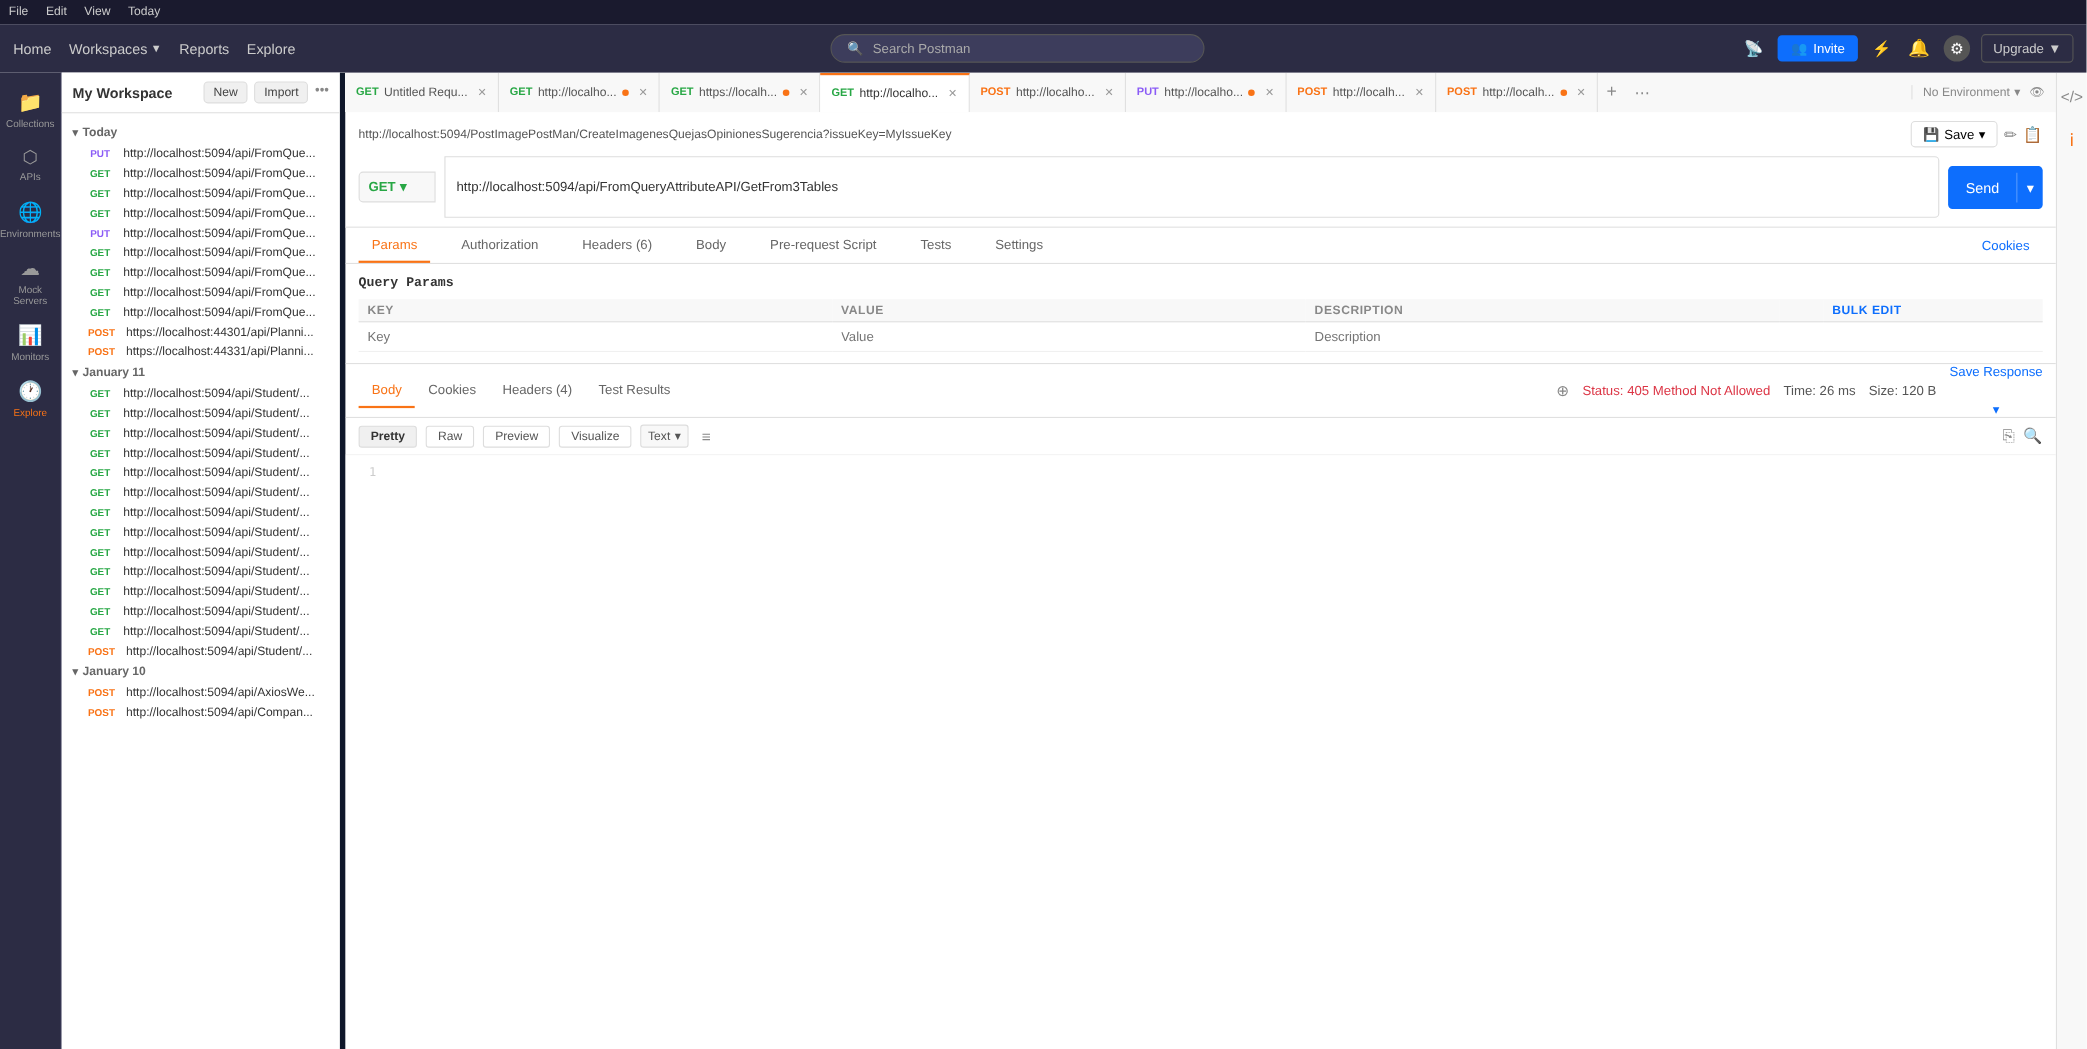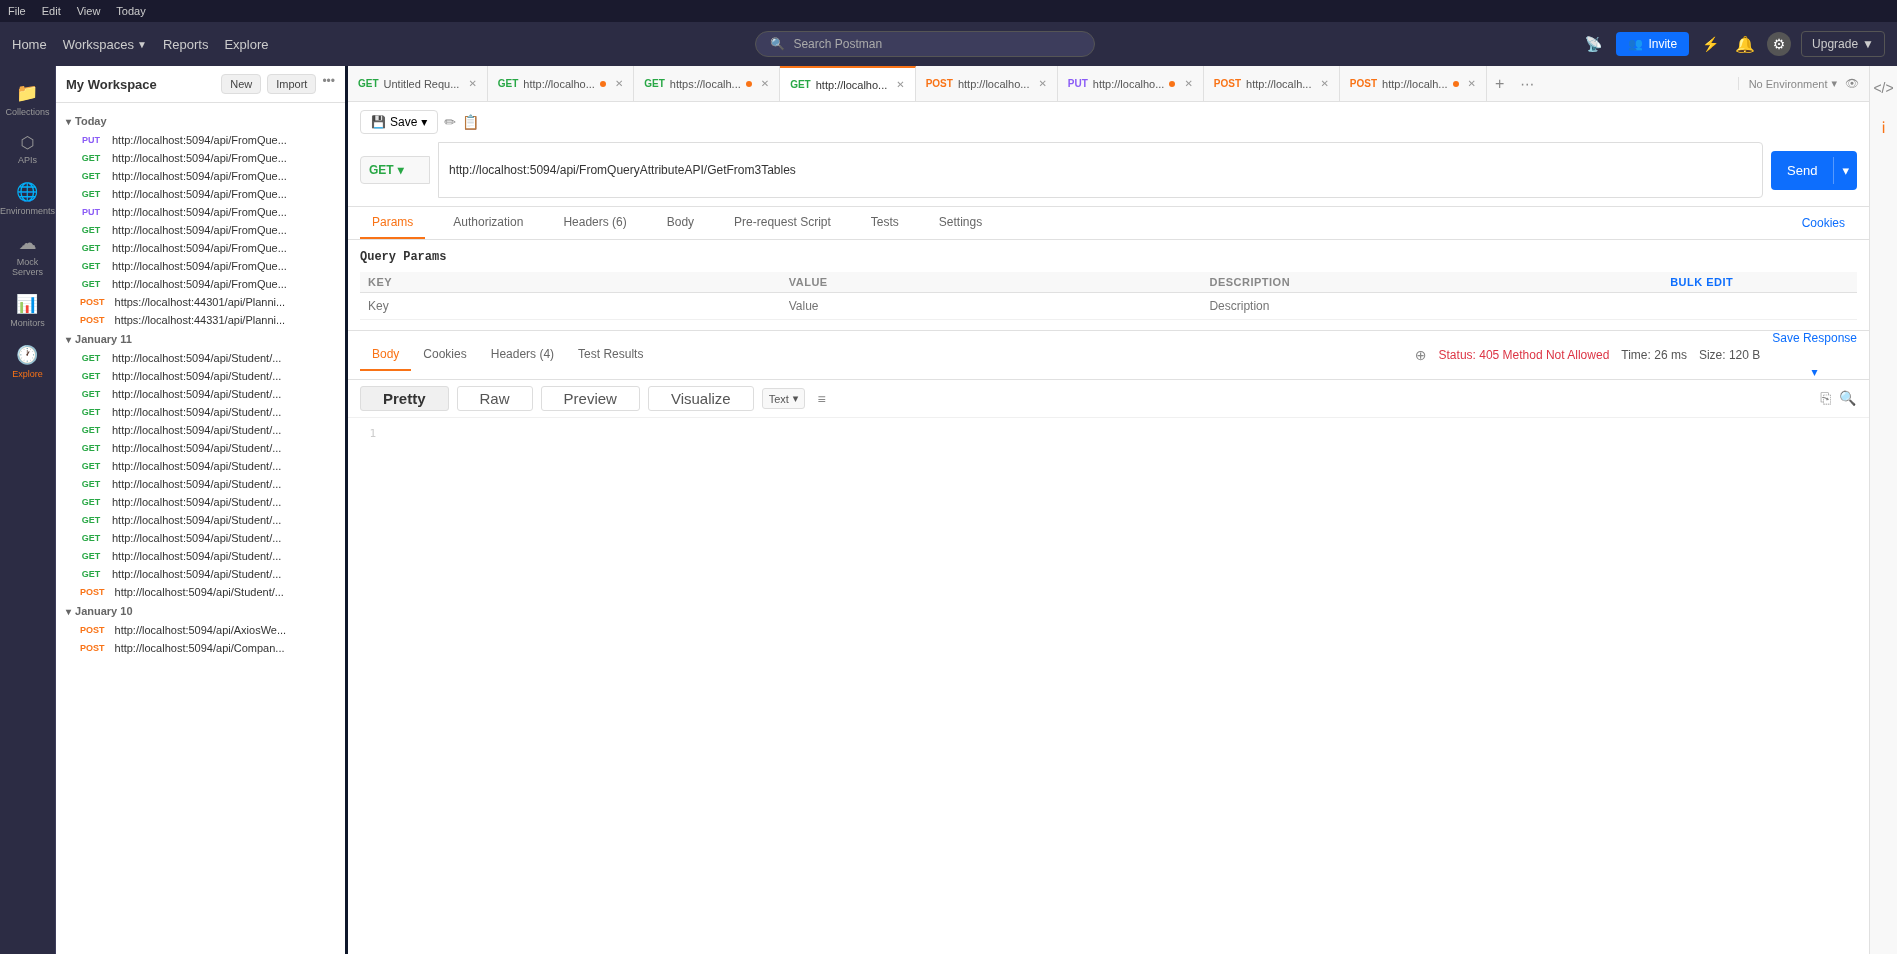--- a/index.html
+++ b/index.html
@@ -26,21 +26,21 @@
     
     .main-layout { display: flex; height: calc(954px - 22px - 44px); }
 
     
     .sidebar-icons { width: 56px; background: #2c2c44; display: flex; flex-direction: column; align-items: center; padding-top: 8px; gap: 0; border-right: 1px solid #3d3d5c; }
     .sidebar-icon-item { display: flex; flex-direction: column; align-items: center; padding: 8px 4px; cursor: pointer; color: #999; font-size: 10px; gap: 3px; width: 100%; text-align: center; border-radius: 4px; }
     .sidebar-icon-item.active { color: #f97316; }
     .sidebar-icon-item .icon-svg { font-size: 18px; }
 
     
-    .sidebar-panel { width: 292px; background: #fff; border-right: 3px solid #0f172a; display: flex; flex-direction: column; overflow: hidden; }
+    .sidebar-panel { width: 258px; background: #fff; border-right: 5px solid #0f172a; display: flex; flex-direction: column; overflow: hidden; }
     .sidebar-header { padding: 8px 10px; border-bottom: 1px solid #e0e0e0; display: flex; align-items: center; justify-content: space-between; }
     .sidebar-header-title { font-size: 13px; font-weight: 600; color: #333; }
     .sidebar-header-actions { display: flex; gap: 6px; }
     .sidebar-btn { background: #f0f0f0; border: 1px solid #ddd; border-radius: 4px; padding: 3px 8px; font-size: 11px; cursor: pointer; color: #444; }
     .sidebar-content { flex: 1; overflow-y: auto; padding: 4px 0; }
     .history-section { margin-top: 4px; }
     .history-group-header { display: flex; align-items: center; padding: 4px 10px; cursor: pointer; font-size: 11px; color: #666; font-weight: 600; gap: 4px; }
     .history-group-header .arrow { font-size: 10px; }
     .history-item { display: flex; align-items: center; padding: 3px 10px 3px 20px; cursor: pointer; gap: 6px; }
     .method-badge { font-size: 9px; font-weight: 700; padding: 1px 4px; border-radius: 2px; min-width: 30px; text-align: center; }
@@ -93,21 +93,21 @@
     .resp-tab { padding: 8px 12px; font-size: 12px; color: #666; cursor: pointer; border-bottom: 2px solid transparent; }
     .resp-tab.active { color: #f97316; border-bottom-color: #f97316; }
     .resp-status { margin-left: auto; display: flex; align-items: center; gap: 12px; font-size: 12px; }
     .status-405 { color: #dc3545; font-weight: 500; }
     .status-info { color: #555; }
     .save-resp { color: #0d6efd; font-size: 12px; cursor: pointer; display: flex; align-items: center; gap: 20px; flex-direction: column; }
     .globe-icon { color: #888; font-size: 14px; cursor: pointer; }
 
     
     .response-body-bar { display: flex; align-items: center; padding: 6px 12px; border-bottom: 1px solid #f0f0f0; gap: 8px; }
-    .resp-format-btn { padding: 3px 22px; border: 1px solid #ddd; border-radius: 3px; font-size: 15px; cursor: pointer; color: #555; background: #fff; }
+    .resp-format-btn { padding: 3px 10px; border: 1px solid #ddd; border-radius: 3px; font-size: 11px; cursor: pointer; color: #555; background: #fff; }
     .resp-format-btn.active { background: #f0f0f0; font-weight: 600; color: #333; }
     .resp-text-select { background: #f8f8f8; border: 1px solid #ddd; border-radius: 3px; padding: 3px 6px; font-size: 11px; cursor: pointer; color: #555; display: flex; align-items: center; gap: 4px; }
     .resp-body-actions { margin-left: auto; display: flex; gap: 8px; }
     .resp-action-btn { color: #888; font-size: 14px; cursor: pointer; }
 
     
     .response-code-area { flex: 1; overflow: auto; padding: 8px 0; background: #fff; }
     .code-line { display: flex; align-items: flex-start; }
     .line-num { width: 36px; text-align: right; color: #ccc; font-size: 11px; padding: 1px 8px 1px 0; user-select: none; font-family: monospace; }
     .line-content { font-size: 12px; color: #333; font-family: monospace; padding: 1px 0; }
@@ -384,20 +384,21 @@
       <span class="tab-more">⋯</span>
       <div class="tab-env">
         <span>No Environment</span>
         <span>▾</span>
         <span style="margin-left:4px;">👁</span>
       </div>
     </div>
 
     <div class="url-bar-section">
       <div class="url-bar-top">
+        <span class="url-path" style="font-size:11px; color:#555;">http://localhost:5094/PostImagePostMan/CreateImagenesQuejasOpinionesSugerencia?issueKey=MyIssueKey</span>
         <div class="url-bar-actions">
           <button class="btn-save">
             <span>💾</span>
             <span>Save</span>
             <span>▾</span>
           </button>
           <span style="color:#888; cursor:pointer; font-size:14px;">✏</span>
           <span style="color:#888; cursor:pointer; font-size:14px;">📋</span>
         </div>
       </div>

